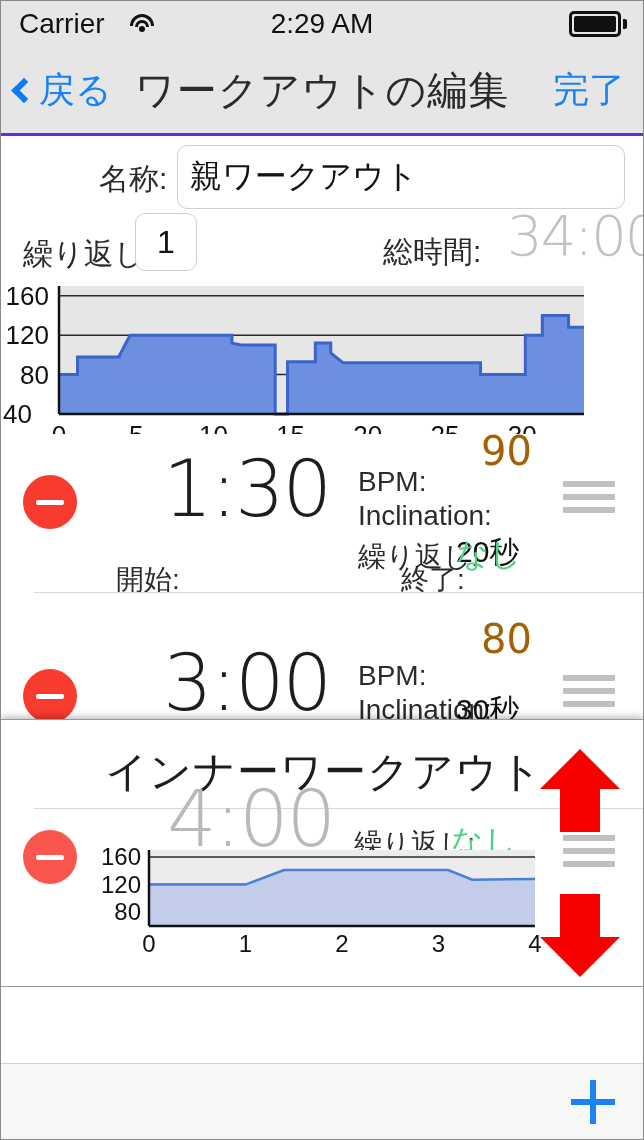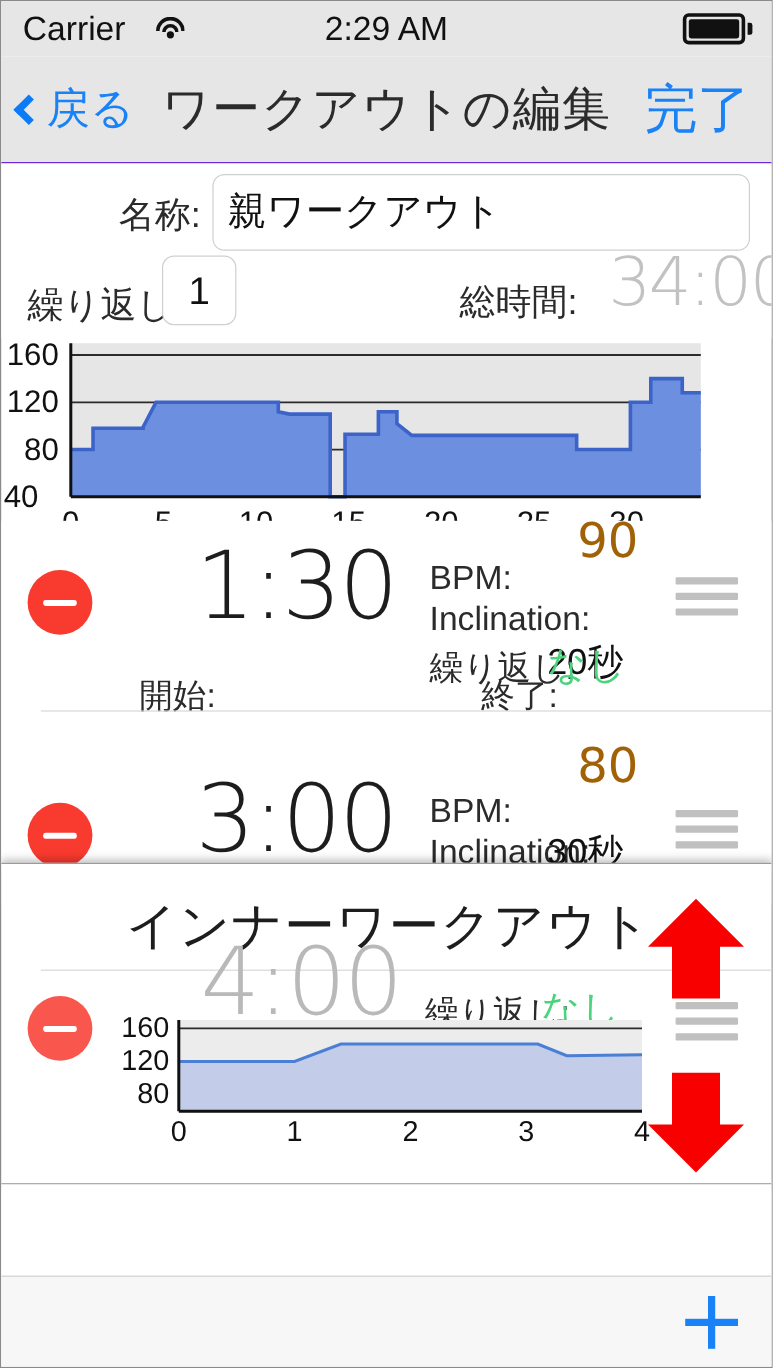--- a/index.html
+++ b/index.html
@@ -36,33 +36,33 @@
   #sb-batt { position: absolute; right: 16px; display: flex; align-items: center; }
   #sb-batt .body { width: 52px; height: 26px; border: 3px solid #111; border-radius: 5px; padding: 2px; }
   #sb-batt .fill { width: 100%; height: 100%; background: #111; border-radius: 2px; }
   #sb-batt .cap { width: 4px; height: 10px; background: #111; margin-left: 2px; border-radius: 0 2px 2px 0; }
 
   
   #navbar {
     position: absolute; top: 46px; left: 0;
     width: 642px; height: 89px;
     background: #e6e6e6;
-    border-bottom: 1px solid #6d28d9;
+    border-bottom: 3px solid #6d28d9;
   }
   #nav-back { position: absolute; left: 14px; top: 50%; transform: translateY(-50%);
               display: flex; align-items: center; gap: 2px; }
   .chev {
     width: 18px; height: 18px; border-left: 6px solid #0b7bf7; border-bottom: 6px solid #0b7bf7;
     transform: rotate(45deg); margin-right: 4px;
   }
   #nav-back-label { font-size: 36px; color: #1a82f7; }
   #nav-title { position: absolute; left: 0; right: 0; top: 50%; transform: translateY(-50%);
                text-align: center; font-size: 40px; color: #2b2b2b; letter-spacing: 1px; }
   #nav-done { position: absolute; right: 18px; top: 50%; transform: translateY(-50%);
-              font-size: 44px; color: #1a82f7; }
+              font-size: 36px; color: #1a82f7; }
 
   
   #form-area { position: absolute; top: 136px; left: 0; width: 642px; height: 145px; background: #fff; }
   #name-label { position: absolute; left: 98px; top: 22px; font-size: 30px; color: #2b2b2b; }
   #name-input {
     position: absolute; left: 176px; top: 8px; width: 448px; height: 64px;
     border: 1px solid #cfcfcf; border-radius: 10px; background: #fff;
     font-size: 32px; color: #111; padding: 0 12px; font-family: inherit;
   }
   #reps-label { position: absolute; left: 22px; top: 97px; font-size: 30px; color: #2b2b2b; }

